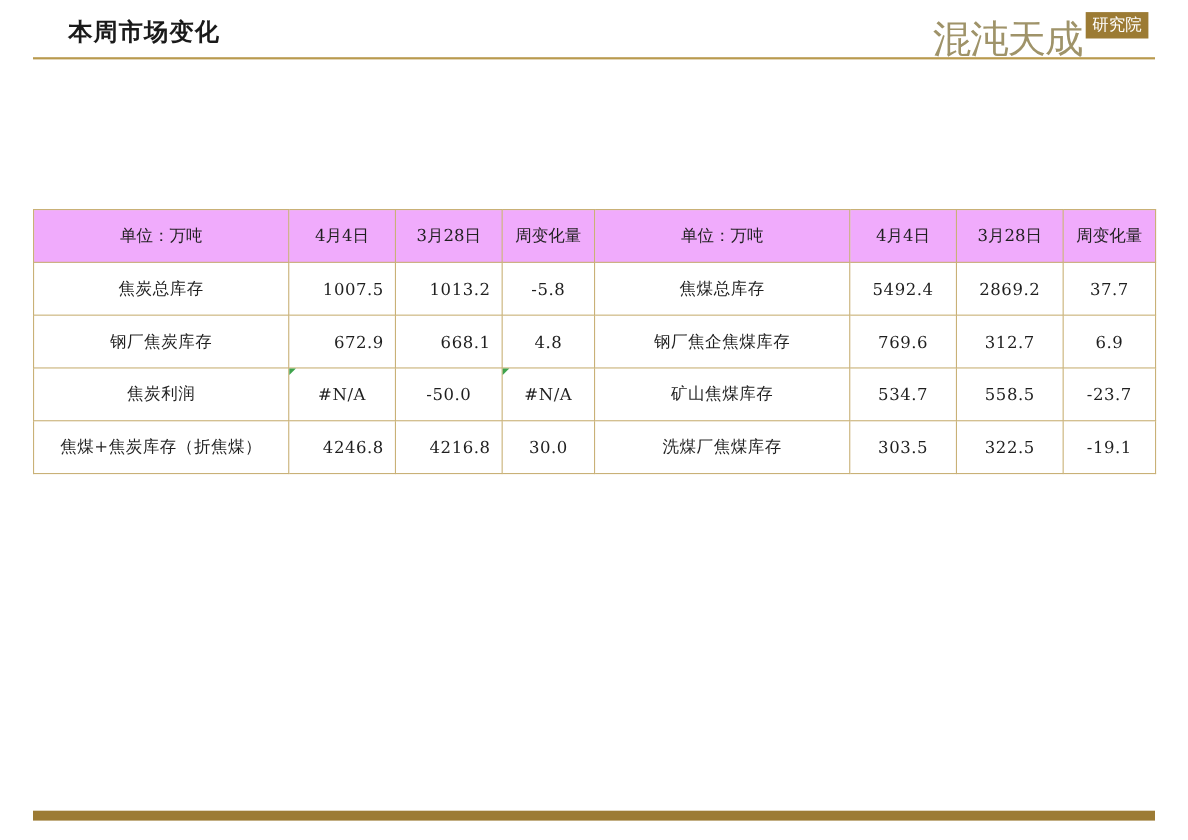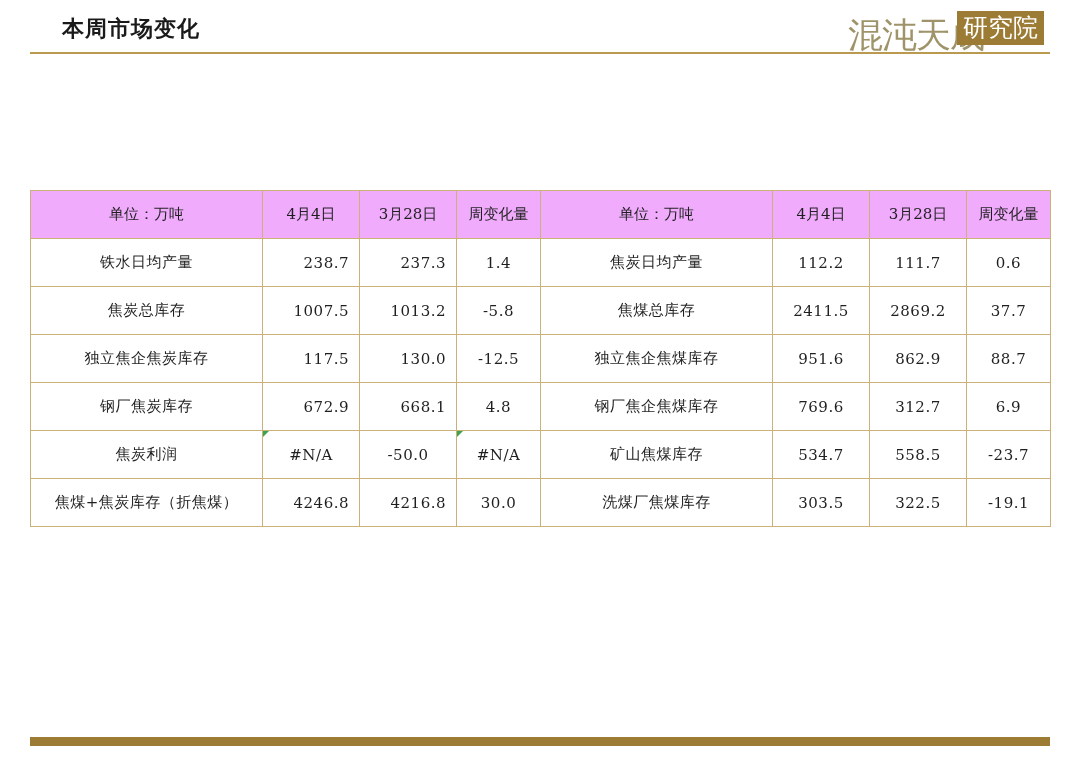--- a/index.html
+++ b/index.html
@@ -61,21 +61,21 @@
     letter-spacing: -1px;
     white-space: nowrap;
     opacity: .95;
   }
   .logo-badge {
     position: absolute;
     right: 0;
     top: 3px;
     background: #9c7b34;
     color: #ffffff;
-    font-size: 25px;
+    font-size: 15px;
     padding: 4px 6px 5px 6px;
     letter-spacing: 0px;
     font-family: "DejaVu Serif", "Liberation Serif", serif;
     white-space: nowrap;
     line-height: 1;
   }
 
   
   .table-wrap {
     position: absolute;
@@ -187,52 +187,32 @@
         <td>单位：万吨</td>
         <td>4月4日</td>
         <td>3月28日</td>
         <td>周变化量</td>
         <td>单位：万吨</td>
         <td>4月4日</td>
         <td>3月28日</td>
         <td>周变化量</td>
       </tr>
 
-      <tr>
-        <td class="label">铁水日均产量</td>
-        <td class="num">238.7</td>
-        <td class="num">237.3</td>
-        <td class="chg up">1.4</td>
-        <td class="label">焦炭日均产量</td>
-        <td class="num center">112.2</td>
-        <td class="num center">111.7</td>
-        <td class="chg up">0.6</td>
-      </tr>
 
       <tr>
         <td class="label">焦炭总库存</td>
         <td class="num">1007.5</td>
         <td class="num">1013.2</td>
         <td class="chg down">-5.8</td>
         <td class="label">焦煤总库存</td>
-        <td class="num center">2411.5</td>
+        <td class="num center">5492.4</td>
         <td class="num center">2869.2</td>
         <td class="chg up">37.7</td>
       </tr>
 
-      <tr>
-        <td class="label">独立焦企焦炭库存</td>
-        <td class="num">117.5</td>
-        <td class="num">130.0</td>
-        <td class="chg down">-12.5</td>
-        <td class="label">独立焦企焦煤库存</td>
-        <td class="num center">951.6</td>
-        <td class="num center">862.9</td>
-        <td class="chg up">88.7</td>
-      </tr>
 
       <tr>
         <td class="label">钢厂焦炭库存</td>
         <td class="num">672.9</td>
         <td class="num">668.1</td>
         <td class="chg up">4.8</td>
         <td class="label">钢厂焦企焦煤库存</td>
         <td class="num center">769.6</td>
         <td class="num center">312.7</td>
         <td class="chg up">6.9</td>

